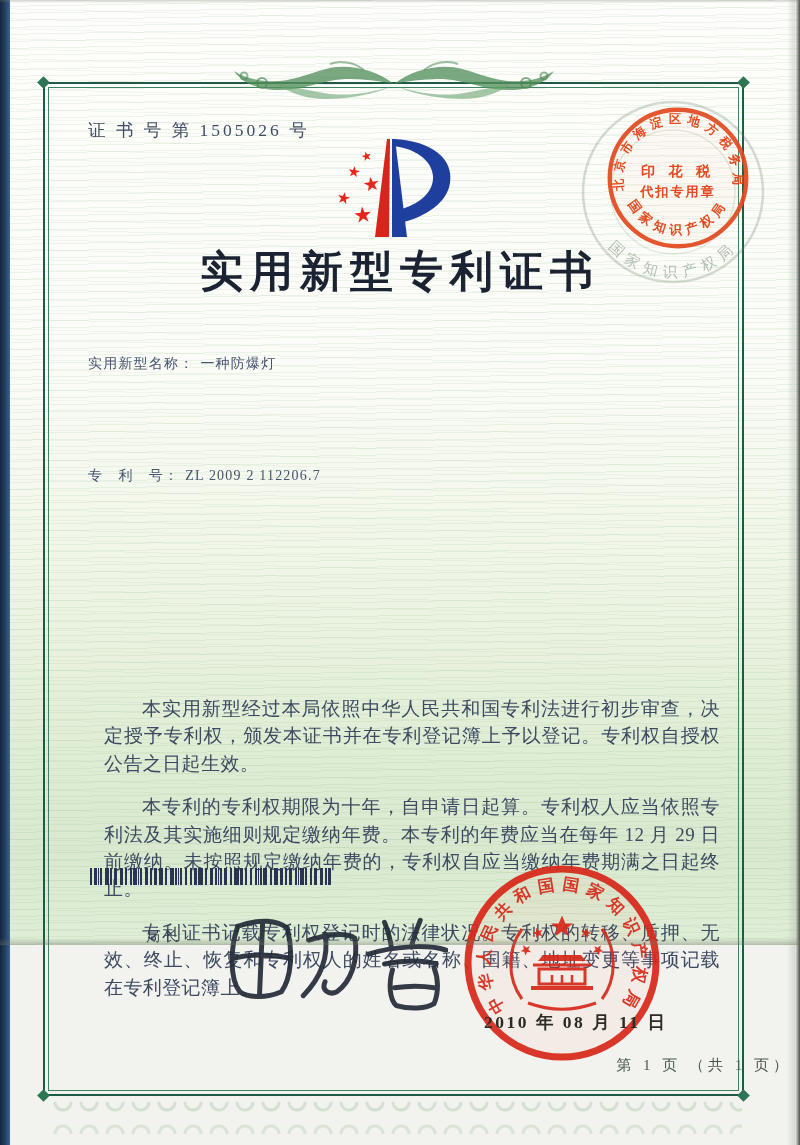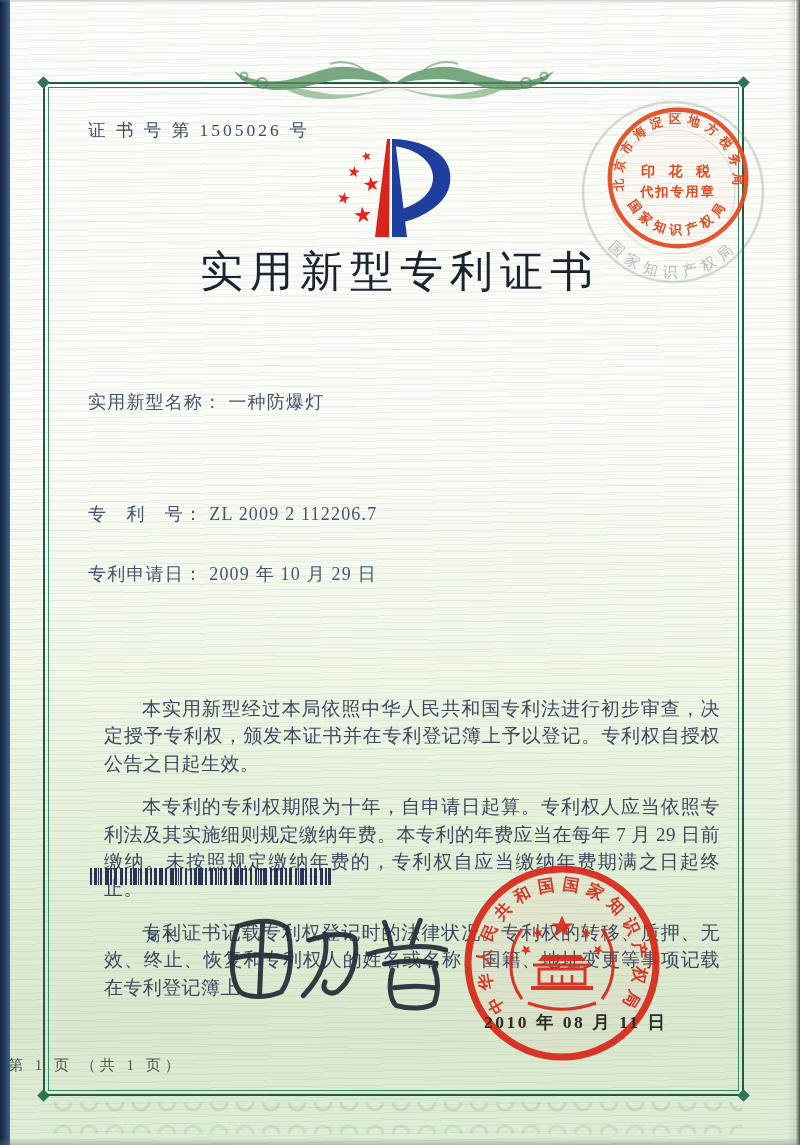--- a/index.html
+++ b/index.html
@@ -2,21 +2,21 @@
 <html lang="zh"><head>
 <meta charset="utf-8">
 <style>
   html,body{margin:0;padding:0;}
   body{
     width:800px;height:1145px;overflow:hidden;position:relative;
     font-family:"Liberation Serif","DejaVu Serif",serif;
     background:#f2f2ee;
   }
   #page{
-    position:absolute;inset:0;width:800px;height:1145px;
+    position:absolute;inset:0;width:800px;height:945px;
     background:
       repeating-linear-gradient(179deg, rgba(255,255,255,0) 0 6px, rgba(126,176,120,0.13) 6px 7px),
       repeating-linear-gradient(181.5deg, rgba(255,255,255,0) 0 9px, rgba(126,176,120,0.09) 9px 10px),
       linear-gradient(180deg,#fdfdfb 0%,#fbfcf7 38%,#f1f6e9 58%,#e3efd8 75%,#d9e8cf 90%,#e0eed7 100%);
   }
   
   .edge-left{position:absolute;left:0;top:0;width:10px;height:1145px;
     background:linear-gradient(90deg,#14243c,#27456b 60%,#41628c);z-index:30;}
   .edge-right{position:absolute;right:0;top:0;width:5px;height:1145px;
     background:linear-gradient(90deg,rgba(90,95,88,0),#4a5049);z-index:30;}
@@ -42,43 +42,43 @@
     background-image:
       radial-gradient(circle 11px at 50% 0%, rgba(255,255,255,0) 6px, rgba(116,168,121,0.35) 7px, rgba(116,168,121,0.35) 9px, rgba(255,255,255,0) 10px),
       radial-gradient(circle 11px at 50% 100%, rgba(255,255,255,0) 6px, rgba(116,168,121,0.28) 7px, rgba(116,168,121,0.28) 9px, rgba(255,255,255,0) 10px);
     background-size:26px 32px;background-repeat:repeat-x;
   }
 
   
   .cert-no{position:absolute;left:88px;top:118px;font-size:17.5px;letter-spacing:3px;
     color:#3f4c63;z-index:5;}
   .title{position:absolute;left:8px;top:243px;width:784px;text-align:center;
-    font-size:43px;font-weight:400;letter-spacing:7px;color:#1b2333;z-index:5;}
-  .field{position:absolute;left:88px;font-size:18px;color:#46536e;letter-spacing:1.2px;z-index:5;white-space:nowrap;margin-top:35px;}
+    font-size:43px;font-weight:700;letter-spacing:7px;color:#1b2333;z-index:5;}
+  .field{position:absolute;left:88px;font-size:14px;color:#46536e;letter-spacing:1.2px;z-index:5;white-space:nowrap;}
   .field .val{margin-left:6px;}
   .f0{top:355px}.f1{top:412px}.f2{top:467px}.f3{top:527px}.f4{top:585px}.f5{top:643px}
   .body-text{position:absolute;left:88px;top:679px;width:648px;z-index:5;color:#3d4961;}
   .body-text p{margin:16px;padding:0;font-size:19px;line-height:27.4px;text-indent:2em;
     text-align:justify;letter-spacing:0.4px;}
 
   .barcode{position:absolute;left:90px;top:868px;width:241px;height:17px;z-index:5;
     background-image:
       repeating-linear-gradient(90deg,#2b3352 0 2px,rgba(0,0,0,0) 2px 5px),
       repeating-linear-gradient(90deg,#2b3352 0 1px,rgba(0,0,0,0) 1px 8px),
       repeating-linear-gradient(90deg,rgba(0,0,0,0) 0 4px,#2b3352 4px 6px,rgba(0,0,0,0) 6px 13px);
   }
 
   .sig-label{position:absolute;left:146px;top:928px;font-size:14px;letter-spacing:4px;
     color:#333d4d;z-index:6;}
   .sig-hand{position:absolute;left:210px;top:903px;z-index:6;}
 
   .seal-main{position:absolute;left:460px;top:861px;width:204px;height:204px;z-index:6;}
   .seal-date{position:absolute;left:484px;top:1010px;font-size:17.5px;font-weight:700;
     letter-spacing:2.5px;color:#2e2a24;z-index:7;white-space:nowrap;}
-  .footer-page{position:absolute;left:8px;top:1056px;width:784px;text-align:left;
+  .footer-page{position:absolute;left:8px;top:1056px;width:784px;text-align:right;
     font-size:15px;letter-spacing:4px;color:#49584f;z-index:5;}
 
   .stamp-tax{position:absolute;left:600px;top:100px;width:156px;height:156px;z-index:6;}
   .emboss{position:absolute;left:577px;top:96px;width:192px;height:192px;z-index:4;opacity:.85;}
 
   .logo{position:absolute;left:328px;top:131px;width:152px;height:116px;z-index:5;}
 </style>
 </head>
 <body>
 
@@ -123,27 +123,24 @@
   </svg>
 
   <div class="title">实用新型专利证书</div>
 
   <div class="field f0">
     <span>实用新型名称：</span><span class="val">一种防爆灯</span>
   </div>
   <div class="field f2">
     <span>专　利　号：</span><span class="val">ZL 2009 2 112206.7</span>
   </div>
-  <div class="field f3">
-    <span>专利申请日：</span><span class="val">2009 年 10 月 29 日</span>
-  </div>
 
   <div class="body-text">
     <p>本实用新型经过本局依照中华人民共和国专利法进行初步审查，决定授予专利权，颁发本证书并在专利登记簿上予以登记。专利权自授权公告之日起生效。</p>
-    <p>本专利的专利权期限为十年，自申请日起算。专利权人应当依照专利法及其实施细则规定缴纳年费。本专利的年费应当在每年 7 月 29 日前缴纳。未按照规定缴纳年费的，专利权自应当缴纳年费期满之日起终止。</p>
+    <p>本专利的专利权期限为十年，自申请日起算。专利权人应当依照专利法及其实施细则规定缴纳年费。本专利的年费应当在每年 12 月 29 日前缴纳。未按照规定缴纳年费的，专利权自应当缴纳年费期满之日起终止。</p>
     <p>专利证书记载专利权登记时的法律状况。专利权的转移、质押、无效、终止、恢复和专利权人的姓名或名称、国籍、地址变更等事项记载在专利登记簿上。</p>
   </div>
 
   <div class="barcode"></div>
 
   <div class="sig-label">局长</div>
   <svg class="sig-hand" role="img" width="238" height="112" viewBox="0 0 240 110" fill="none" stroke="#242b38" stroke-width="5" stroke-linecap="round" opacity="0.92" aria-label="田力普">
     <path d="M28,22 C20,45 20,75 30,88"></path>
     <path d="M28,22 C50,14 68,16 78,24 C84,48 82,74 72,88 C56,95 38,94 30,88"></path>
     <path d="M53,20 C52,42 51,68 50,90"></path>

